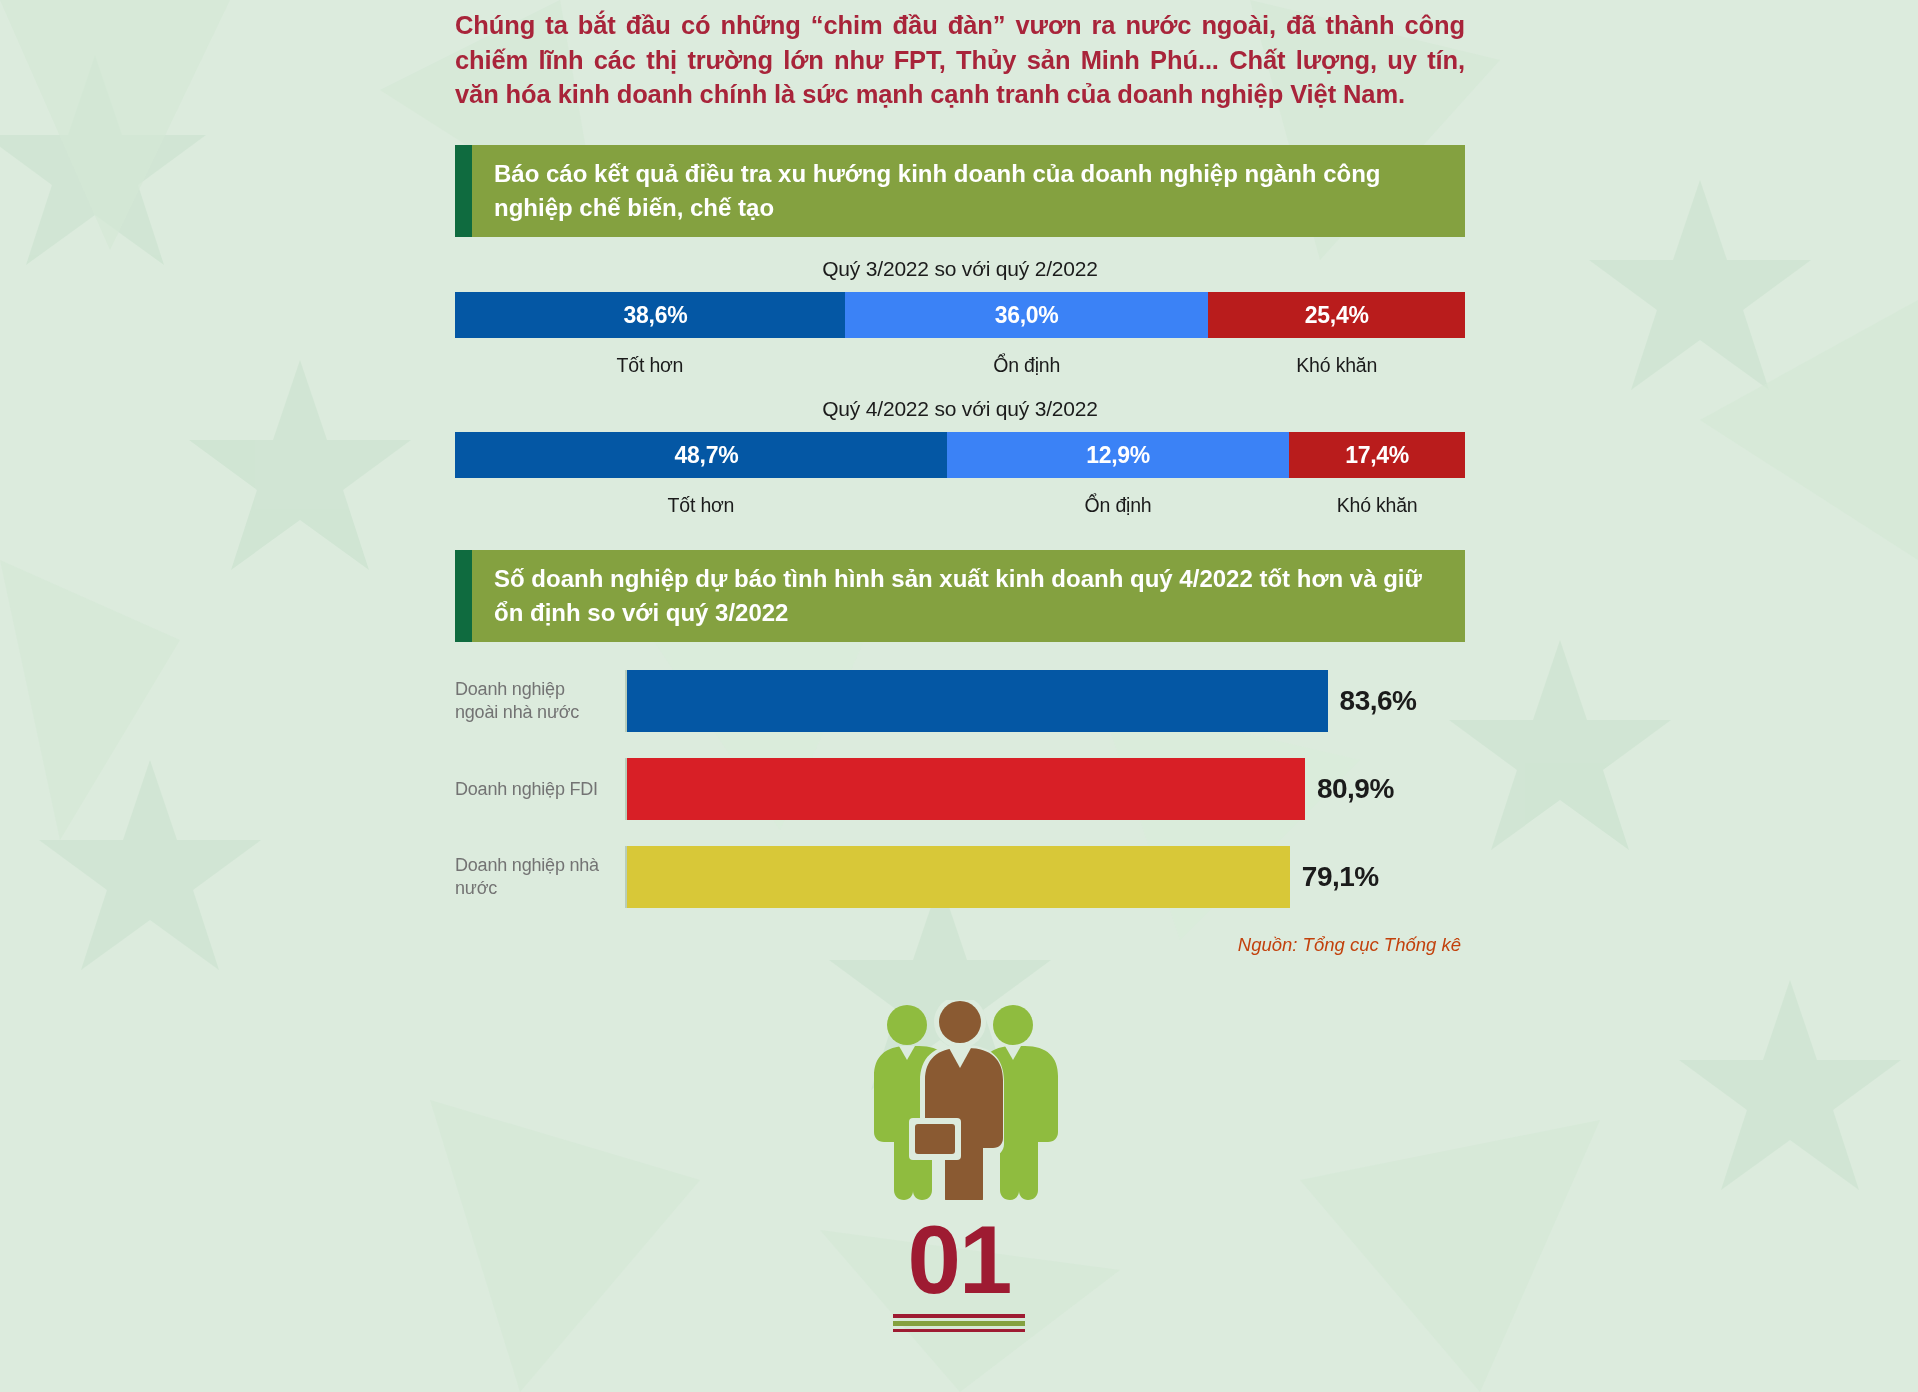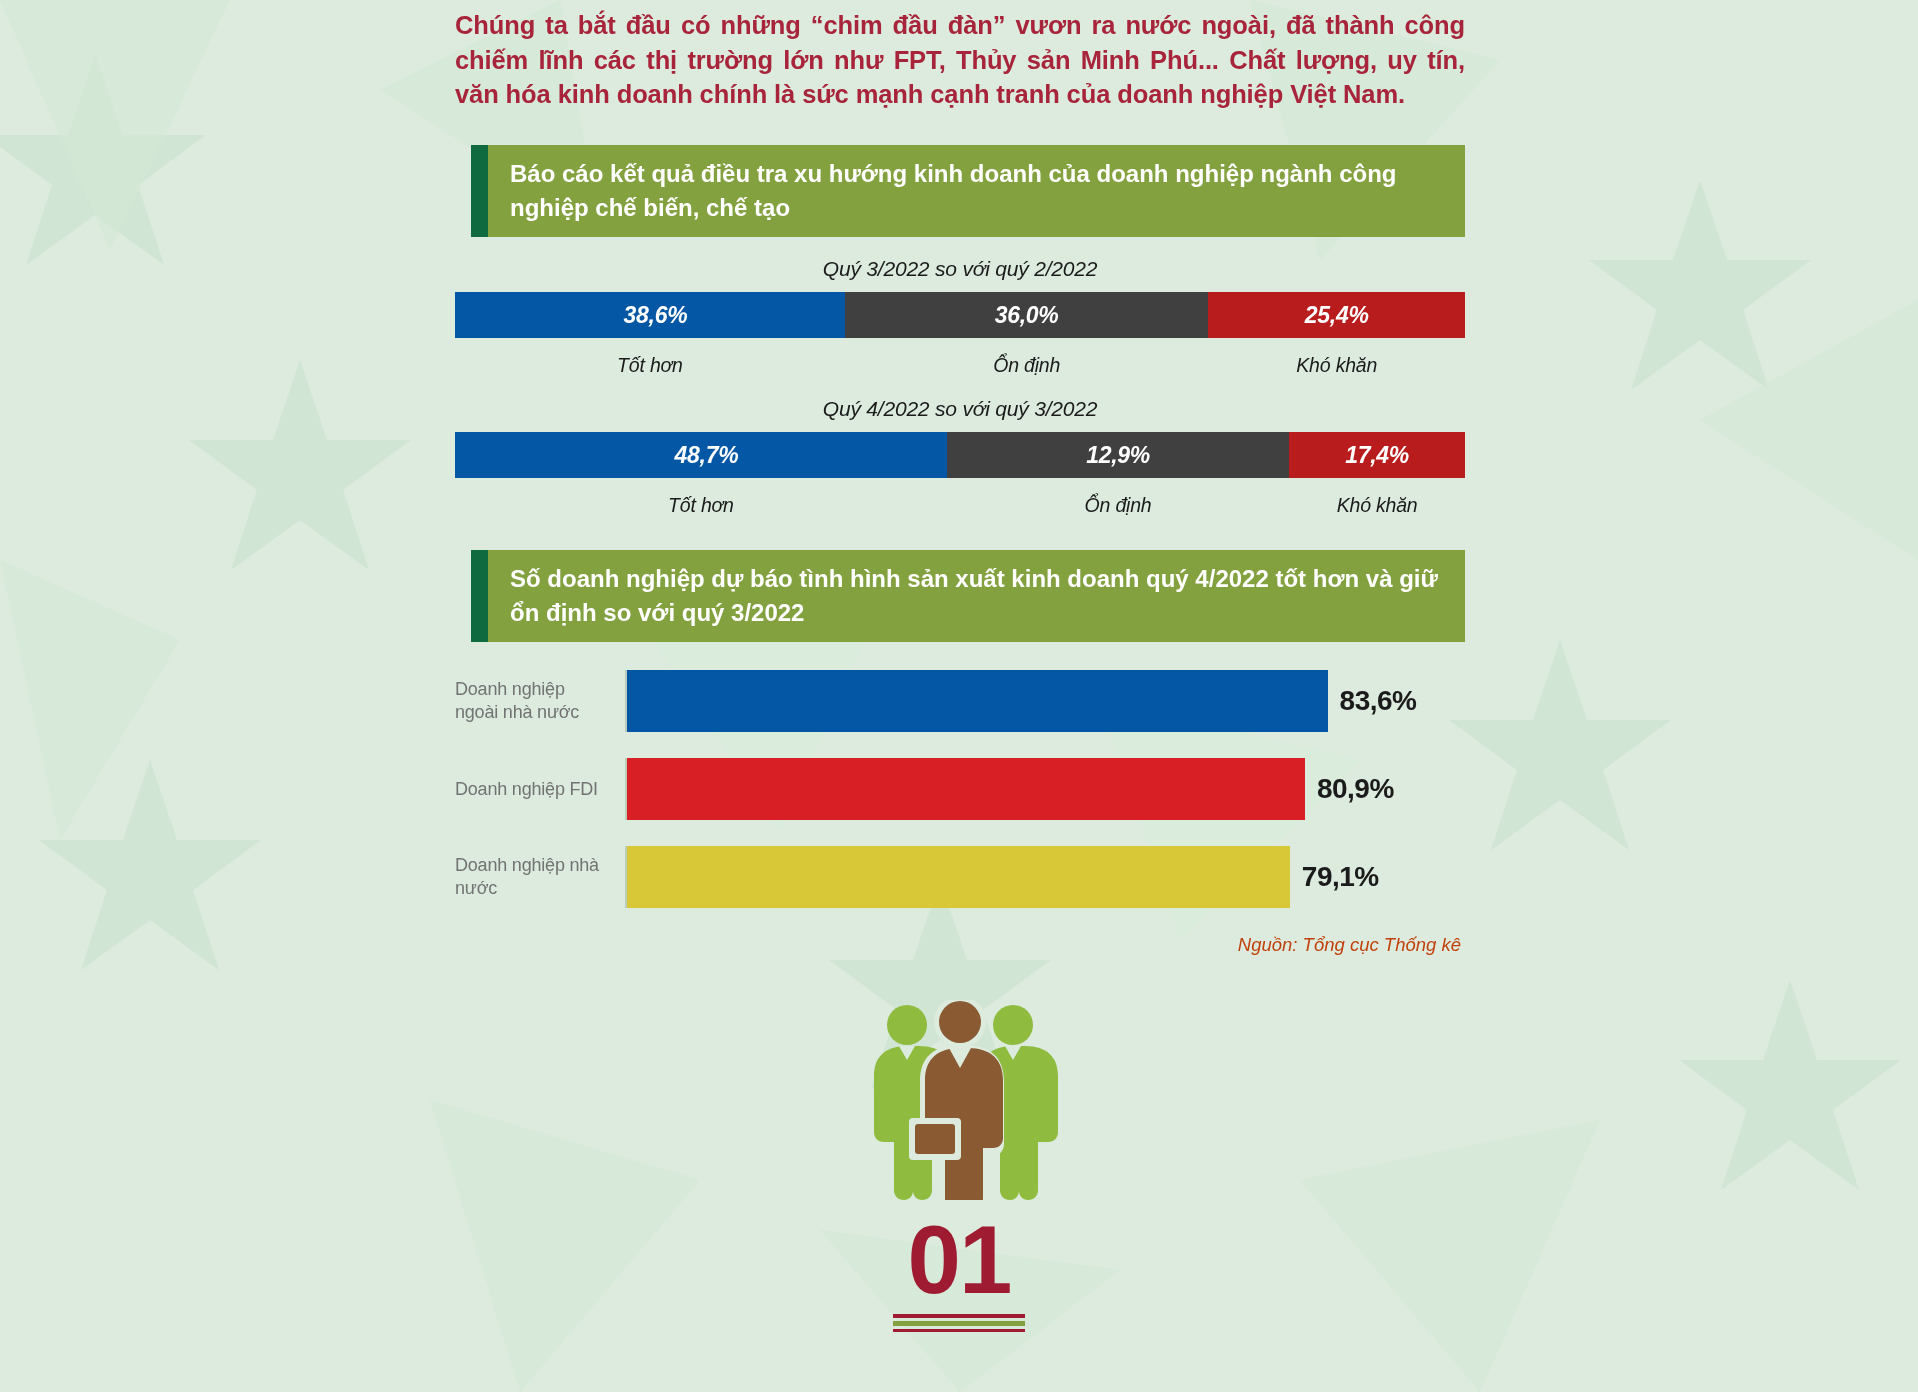--- a/index.html
+++ b/index.html
@@ -53,38 +53,37 @@
     width:1010px;
   }
 
   
   .banner {
     display:flex;
     align-items:stretch;
     background:#84a140;
     margin-top:33px;
     min-height:82px;
-    margin-left:16px;
   }
   .banner-accent {
     width:17px;
     background:#0f6b3f;
     flex:0 0 17px;
   }
   .banner-text {
     color:#ffffff;
     font-weight:bold;
     font-size:24px;
     line-height:1.42;
     padding:12px 16px 12px 22px;
     align-self:center;
   }
 
   
-  .stacked-block { margin-top:20px;font-style:italic; }
+  .stacked-block { margin-top:20px; }
 
   .stacked-caption {
     text-align:center;
     font-size:21px;
     color:#1b1b1b;
     margin-bottom:11px;
     letter-spacing:-0.2px;
   }
 
   .stacked-bar {
@@ -95,21 +94,21 @@
   .seg {
     display:flex;
     align-items:center;
     justify-content:center;
     color:#ffffff;
     font-weight:bold;
     font-size:23px;
     letter-spacing:-0.3px;
   }
   .seg-better  { background:#0457a4;padding-left:11px; }
-  .seg-stable  { background:#404040; }
+  .seg-stable  { background:#3b82f6; }
   .seg-harder  { background:#b91c1c; }
 
   .stacked-legend {
     display:flex;
     margin-top:16px;
   }
   .legend-cell {
     text-align:center;
     font-size:19.5px;
     color:#1b1b1b;

